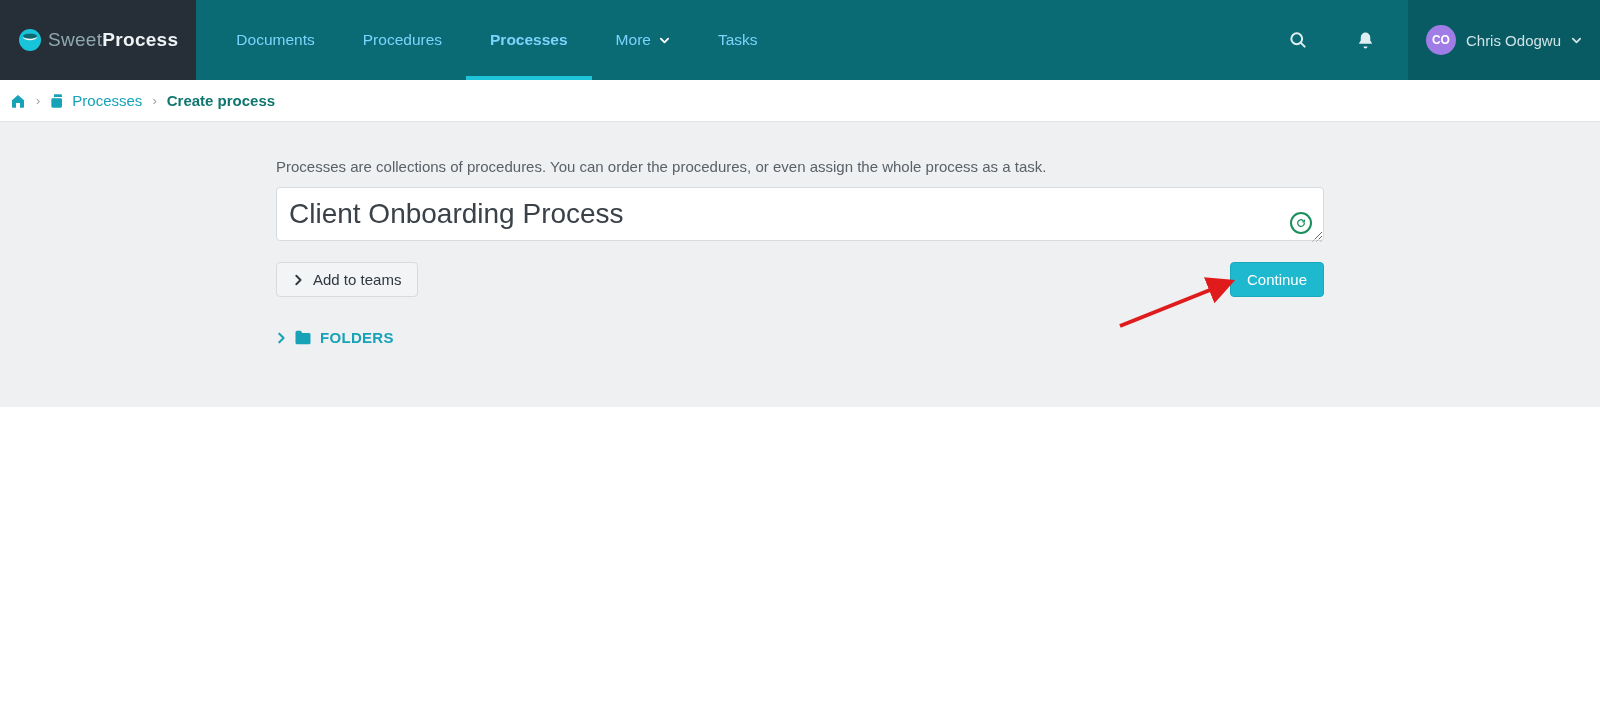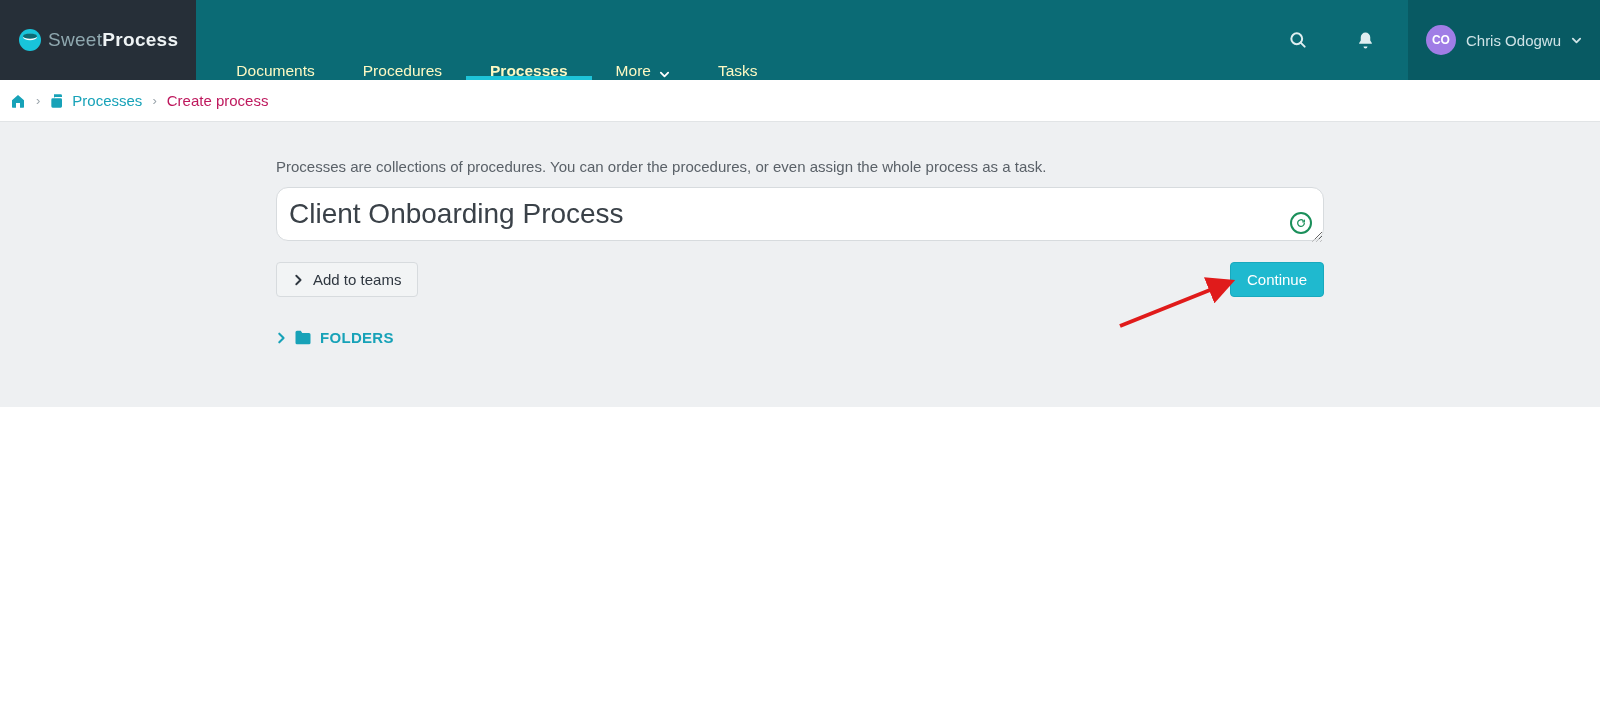--- a/index.html
+++ b/index.html
@@ -17,41 +17,41 @@
   html,body{margin:0;padding:0;font-family:"Helvetica Neue",Arial,sans-serif;color:var(--text);font-size:15px;background:#fff;width:1600px;}
   
   .topbar{display:flex;align-items:stretch;height:80px;background:var(--teal);color:#fff;gap:16px;}
   .logo-cell{display:flex;align-items:center;padding:0 18px;background:var(--brand-dark);min-width:154px;}
   .logo-wrap{display:flex;align-items:center;gap:6px;}
   .logo-icon{width:24px;height:24px;}
   .logo-text{font-size:19px;letter-spacing:.3px;color:#c9d4d8;display:inline-flex;align-items:baseline;}
   .logo-text .sweet{font-weight:400;color:#8fa8af;}
   .logo-text .process{font-weight:700;color:#eef3f4;}
   .nav{display:flex;align-items:stretch;}
-  .nav-item{display:flex;align-items:flex-end;padding:0 24px;color:#fef9c3;font-size:15.5px;cursor:pointer;position:relative;}
+  .nav-item{display:flex;align-items:center;padding:11px 24px;color:#7dd3fc;font-size:15.5px;cursor:pointer;position:relative;}
   .nav-item.active{font-weight:600;}
   .nav-item.active::after{content:"";position:absolute;left:0;right:0;bottom:0;height:4px;background:var(--cyan);}
   .nav-item .caret{margin-left:8px;}
   .spacer{flex:1;}
   .top-icon{display:flex;align-items:center;justify-content:center;width:52px;cursor:pointer;}
   .user-cell{display:flex;align-items:center;gap:10px;padding:0 18px;background:var(--teal-dark);cursor:pointer;}
   .avatar{width:30px;height:30px;border-radius:50%;background:#a07de6;color:#fff;font-size:12px;font-weight:700;display:flex;align-items:center;justify-content:center;}
   .user-name{color:#cfe3e6;font-size:15px;}
   
   .crumbbar{padding:12px 10px;border-bottom:1px solid #e1e4e6;background:#fff;}
   .crumbs{display:flex;align-items:center;gap:10px;font-size:15px;}
   .crumbs a, .crumb-link{color:var(--link);text-decoration:none;display:inline-flex;align-items:center;gap:6px;cursor:pointer;}
   .crumb-sep{color:#9aa4ab;font-size:13px;}
-  .crumb-current{color:#be185d;font-weight:400;}
+  .crumb-current{color:#0f766e;font-weight:700;}
   .home-icon,.stack-icon{width:16px;height:16px;fill:var(--link);}
   
   .page{background:var(--bg-grey);padding:0 16px 60px;}
   .container{max-width:1048px;margin:0 auto;padding-top:36px;}
   .helper{color:var(--muted);font-size:15px;margin-bottom:12px;}
-  .title-input{width:100%;box-sizing:border-box;border:1px solid var(--border);border-radius:12px;background:#fff;padding:10px 42px 10px 12px;font-size:28px;color:#3a4148;outline:none;resize:vertical;min-height:50px;font-family:inherit;}
+  .title-input{width:100%;box-sizing:border-box;border:1px solid var(--border);border-radius:4px;background:#fff;padding:10px 42px 10px 12px;font-size:28px;color:#3a4148;outline:none;resize:vertical;min-height:50px;font-family:inherit;}
   .title-wrap{position:relative;}
   .grammarly{position:absolute;right:12px;bottom:10px;width:18px;height:18px;border:2px solid #1a8f5a;border-radius:50%;display:flex;align-items:center;justify-content:center;}
   .grammarly svg{width:10px;height:10px;}
   .resize-grip{position:absolute;right:2px;bottom:2px;width:10px;height:10px;opacity:.35;}
   .row-actions{display:flex;align-items:center;justify-content:space-between;margin-top:18px;position:relative;}
   .btn{display:inline-flex;align-items:center;gap:10px;border:1px solid var(--border);background:var(--btn-grey);color:#2f3740;font-size:15px;padding:8px 16px;border-radius:4px;cursor:pointer;}
   .btn.primary{background:#1fb9cf;border-color:#18a9be;color:#fff;font-weight:500;}
   .folders{margin-top:32px;}
   .folders-link{display:inline-flex;align-items:center;gap:8px;color:var(--link);font-size:15px;font-weight:600;letter-spacing:.3px;cursor:pointer;}
   .annot-arrow{position:absolute;right:80px;top:14px;pointer-events:none;}

